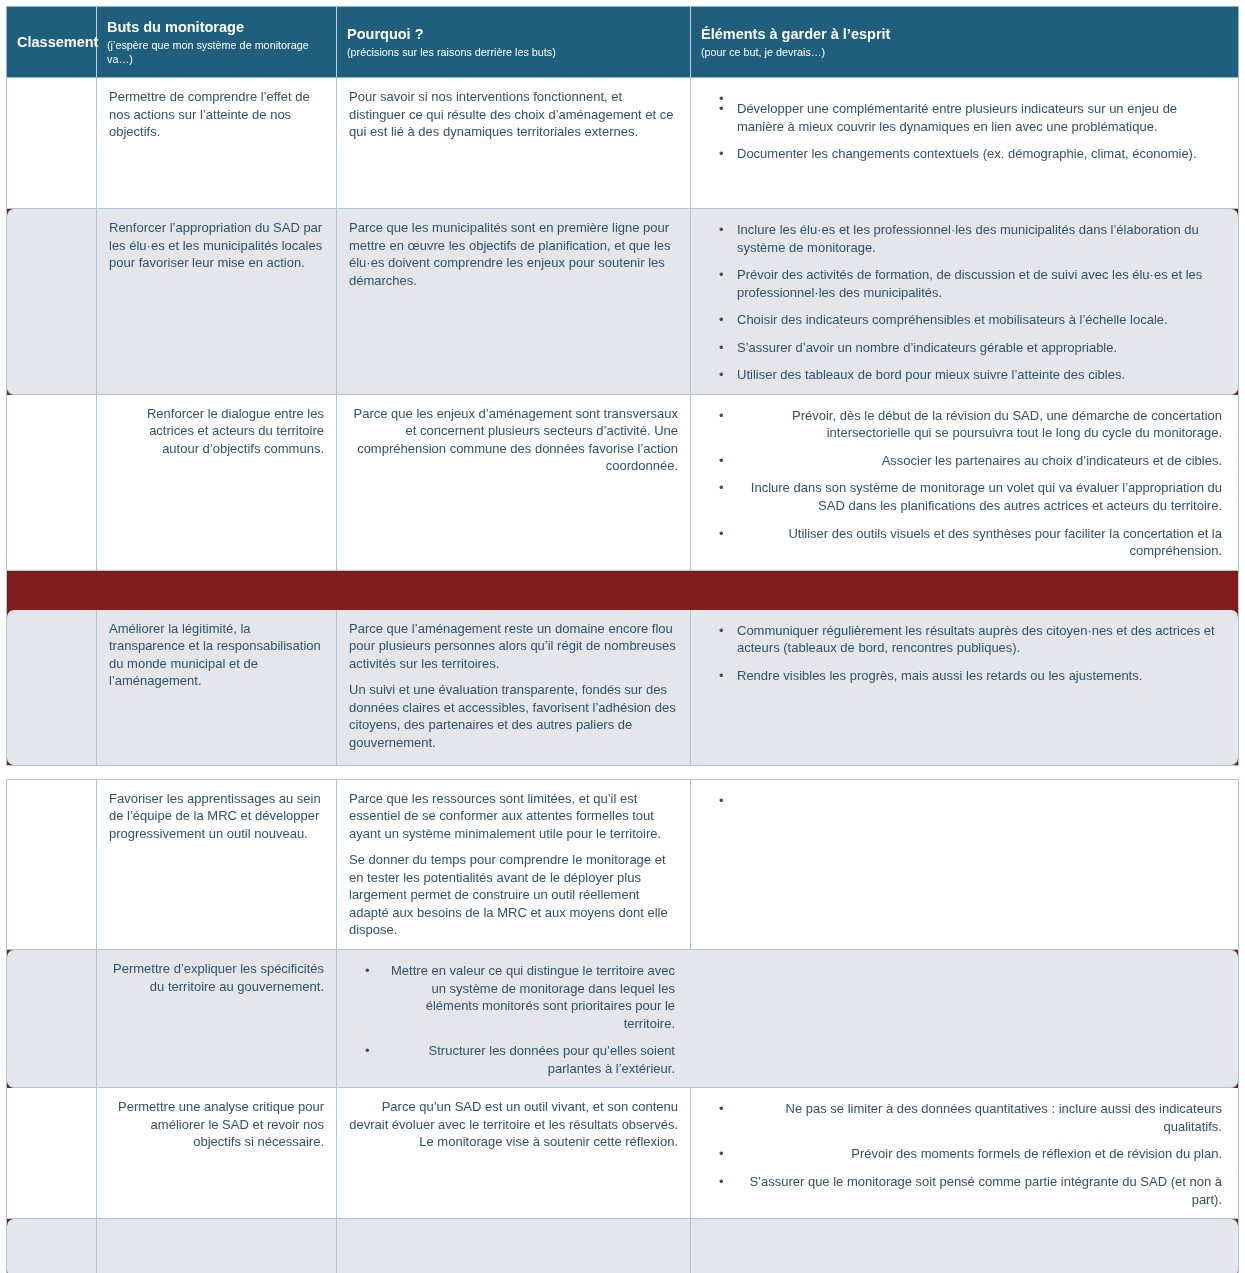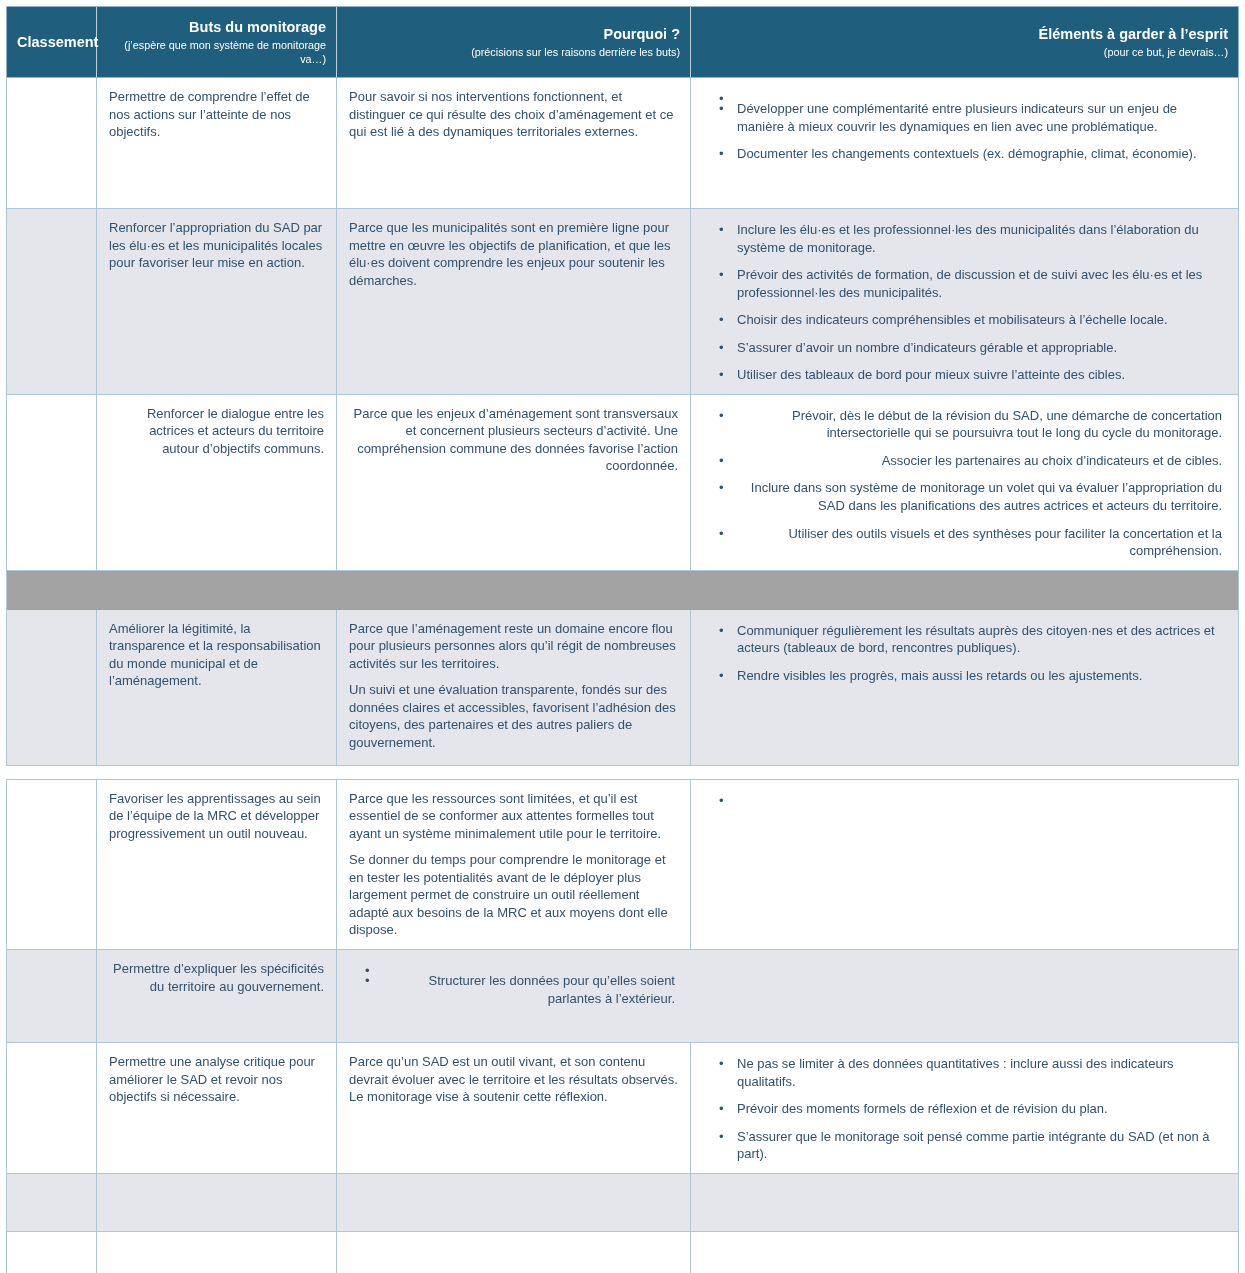--- a/index.html
+++ b/index.html
@@ -12,38 +12,38 @@
   .table-wrap { position:absolute; left:6px; top:6px; width:1233px; }
 
   
   .thead {
     display:grid; grid-template-columns:90px 240px 354px 1fr;
     background:#1F5F7D;
     border:1px solid #8FB6C8;
   }
   .th {
     border-right:1px solid #BBD2DD;
-    color:#ffffff; text-align:right;
+    color:#ffffff; text-align:left;
     display:flex; flex-direction:column; justify-content:center;
     padding:7px 10px; min-height:70px;
   }
   .th:last-child { border-right:none; }
   .th-title { font-weight:bold; font-size:14.5px; line-height:1.25; }
   .th-sub { font-size:10.8px; line-height:1.3; margin-top:2px; }
 
   
-  .tsection { border:1px solid #ACC8D6; border-top:none; background:#a3a3a3; }
+  .tsection { border:1px solid #ACC8D6; border-top:none; background:#7f1d1d; }
   .tsection.standalone { border-top:1px solid #ACC8D6; margin-top:13px; }
 
   .trow {
     display:grid; grid-template-columns:90px 240px 354px 1fr;
     border-bottom:1px solid #ACC8D6; background:#ffffff;
   }
   .trow:last-child { border-bottom:none;margin-top:39px; }
-  .trow.shaded { background:#E4E6EB; }
+  .trow.shaded { background:#E4E6EB;border-radius:7px; }
 
   .td {
     border-right:1px solid #ACC8D6;
     padding:10px 12px;
     font-size:13px; line-height:1.35;
   }
   .td:last-child { border-right:none; }
   .td p { margin-bottom:9px; }
   .td p:last-child { margin-bottom:0; }
 
@@ -165,26 +165,26 @@
           </ul>
         </div>
       </div>
       <div class="trow shaded" style="min-height: 93px; text-align: right;">
         <div class="td td-classement"></div>
         <div class="td td-but">
           <p>Permettre d’expliquer les spécificités du territoire au gouvernement.</p>
         </div>
         <div class="td td-elements">
           <ul>
-            <li><span class="bullet">•</span></li>
+            <li><span class="bullet">•</span><span>Mettre en valeur ce qui distingue le territoire avec un système de monitorage dans lequel les éléments monitorés sont prioritaires pour le territoire.</span></li>
             <li><span class="bullet">•</span><span>Structurer les données pour qu’elles soient parlantes à l’extérieur.</span></li>
           </ul>
         </div>
       </div>
-      <div class="trow" style="min-height: 93px;">
+      <div class="trow" style="min-height: 93px; text-align: right;">
         <div class="td td-classement"></div>
         <div class="td td-but">
           <p>Permettre une analyse critique pour améliorer le SAD et revoir nos objectifs si nécessaire.</p>
         </div>
         <div class="td td-pourquoi">
           <p>Parce qu’un SAD est un outil vivant, et son contenu devrait évoluer avec le territoire et les résultats observés. Le monitorage vise à soutenir cette réflexion.</p>
         </div>
         <div class="td td-elements">
           <ul>
             <li><span class="bullet">•</span><span>Ne pas se limiter à des données quantitatives : inclure aussi des indicateurs qualitatifs.</span></li>

